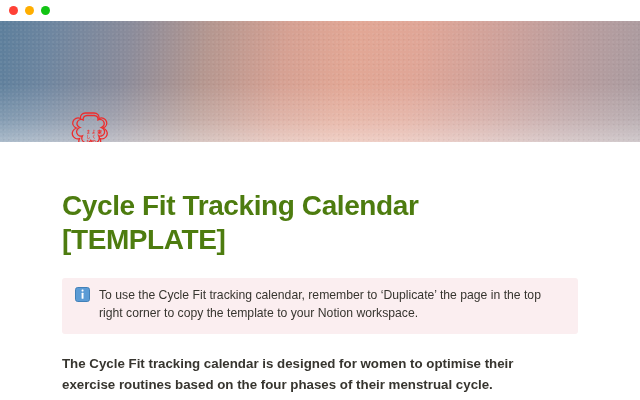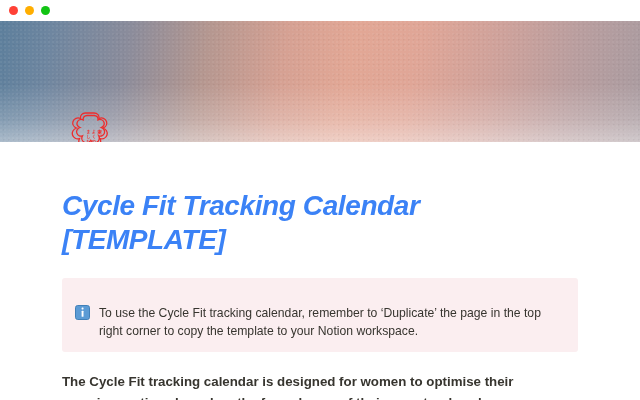--- a/index.html
+++ b/index.html
@@ -111,35 +111,34 @@
   }
   .inner {
     width: 516px;
     margin-left: 62px;
   }
 
   .page-title {
     font-size: 28px;
     line-height: 34px;
     font-weight: 700;
-    color: #3b82f6;
+    color: #4d7c0f;
     letter-spacing: -0.4px;
     margin: 0;
     padding-top: 47px;
-    font-style: italic;
   }
 
   
   .callout {
     margin-top: 21px;
     width: 516px;
     box-sizing: border-box;
     background: #fbeef0;
     border-radius: 3px;
-    padding: 26px 14px 12px 13px;
+    padding: 8px 14px 12px 13px;
     display: flex;
     align-items: flex-start;
     gap: 9px;
   }
   .callout-icon {
     flex: 0 0 auto;
     width: 15px;
     height: 15px;
     margin-top: 1px;
   }

